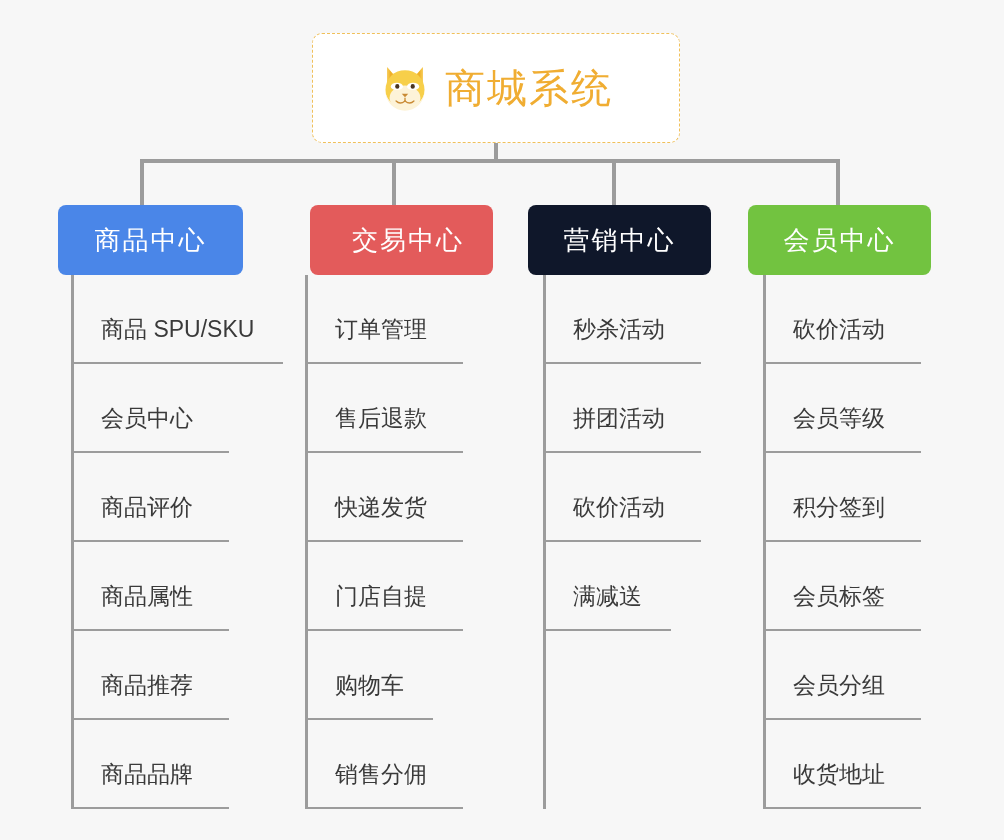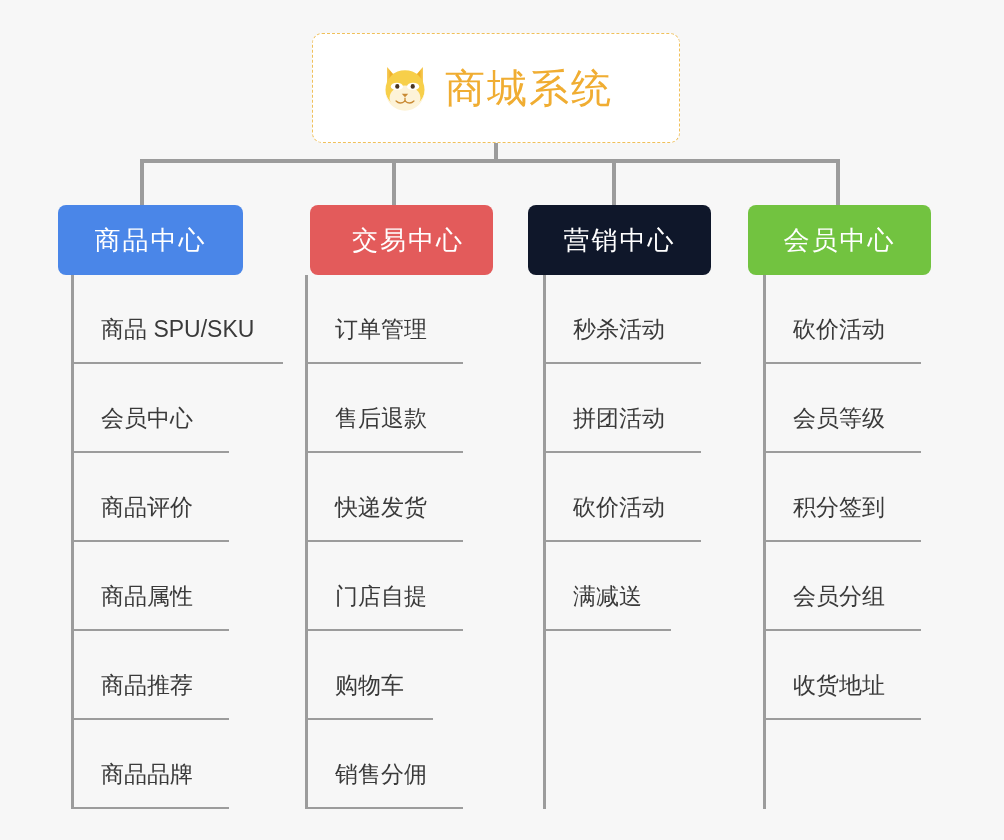--- a/index.html
+++ b/index.html
@@ -243,20 +243,24 @@
         </div>
         <div class="leaf-item">
           <span class="leaf-label">会员等级</span>
           <div class="leaf-underline" style="width: 158px;"></div>
         </div>
         <div class="leaf-item">
           <span class="leaf-label">积分签到</span>
           <div class="leaf-underline" style="width: 158px;"></div>
         </div>
         <div class="leaf-item">
+          <span class="leaf-label">会员标签</span>
+          <div class="leaf-underline" style="width: 158px;"></div>
+        </div>
+        <div class="leaf-item">
           <span class="leaf-label">会员分组</span>
           <div class="leaf-underline" style="width: 158px;"></div>
         </div>
         <div class="leaf-item">
           <span class="leaf-label">收货地址</span>
           <div class="leaf-underline" style="width: 158px;"></div>
         </div>
       </div>
     </div>
 

